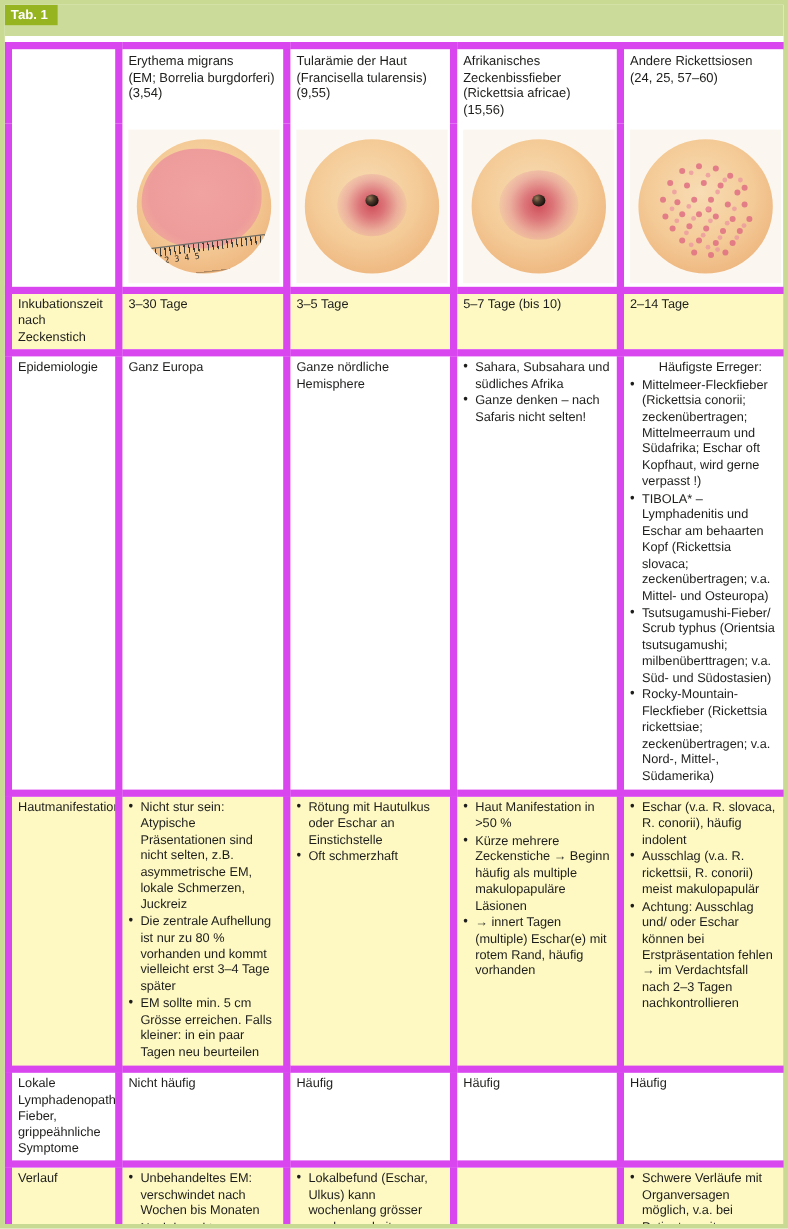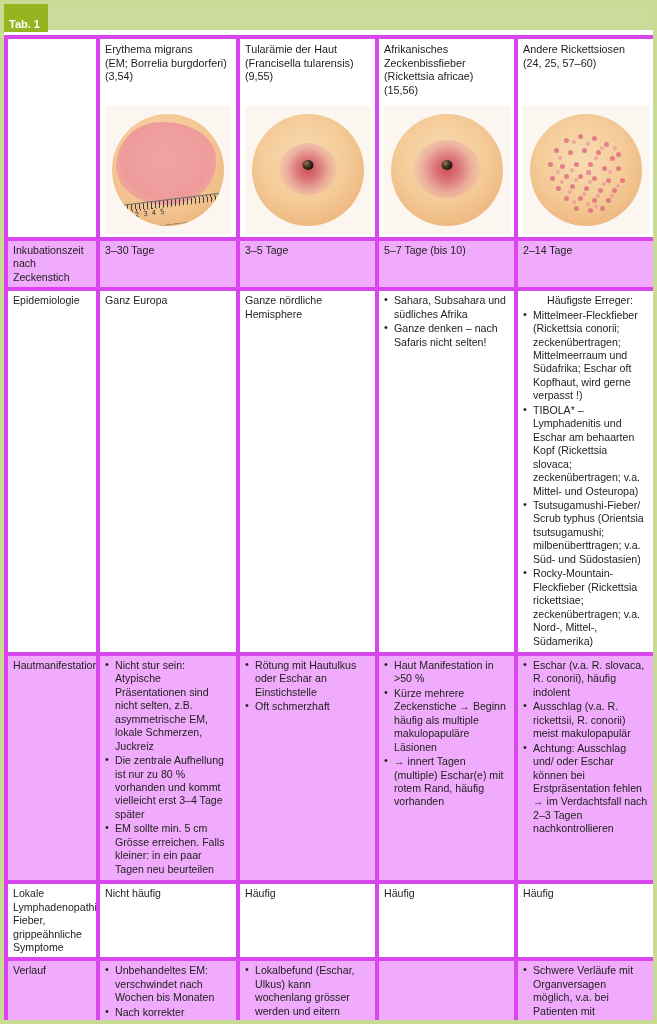--- a/index.html
+++ b/index.html
@@ -6,35 +6,35 @@
   .page{
     width:657px;height:1024px;box-sizing:border-box;
     border:4px solid #c9da93;
     font-family:"Liberation Sans","DejaVu Sans",sans-serif;
     color:#1d1d1b;position:relative;background:#fff;overflow:hidden;
   }
   
   .hdr{position:relative;height:31px;}
   .band{position:absolute;left:0;top:0;right:0;height:26px;background:#cbdc9a;}
   .tabbadge{
-    position:absolute;left:0;top:0;width:44px;height:28px;background:#95b41f;
+    position:absolute;left:0;top:0;width:44px;height:17px;background:#95b41f;
     color:#fff;font-weight:bold;font-size:11px;box-sizing:border-box;
     display:flex;align-items:flex-end;padding:0 0 2px 5px;
   }
   .title{
     position:absolute;left:56px;top:0;right:4px;height:26px;
     display:flex;align-items:center;font-weight:bold;font-size:11.5px;color:#111;
   }
   
   table{border-collapse:collapse;table-layout:fixed;width:649px;margin:0;}
-  td{border:4px solid #d946ef;vertical-align:top;padding:3px 5px 3px 5px;
+  td{border:6px solid #d946ef;vertical-align:top;padding:3px 5px 3px 5px;
      font-size:10.6px;line-height:1.27;overflow:hidden;}
   tr.r-head td{border-bottom:none;padding-top:4px;}
   tr.r-img td{border-top:none;}
-  .shaded td{background:#f0abfc;}
+  .shaded td{background:#fef9c3;}
   .colhead{white-space:pre-line;font-size:10.8px;}
   .celltext{white-space:pre-line;}
   .bullet{position:relative;padding-left:10px;margin:0 0 1px 0;}
   .bullet .dot{position:absolute;left:0;top:-1px;font-size:11px;}
   .intro{margin-bottom:1px;margin-left:24px;}
   b{font-weight:normal;}
   
   .frame{width:126px;height:128px;background:#fbf7f0;margin:2px auto 0 auto;
          display:flex;align-items:center;justify-content:center;}
   .skin{width:112px;height:112px;border-radius:50%;position:relative;overflow:hidden;

